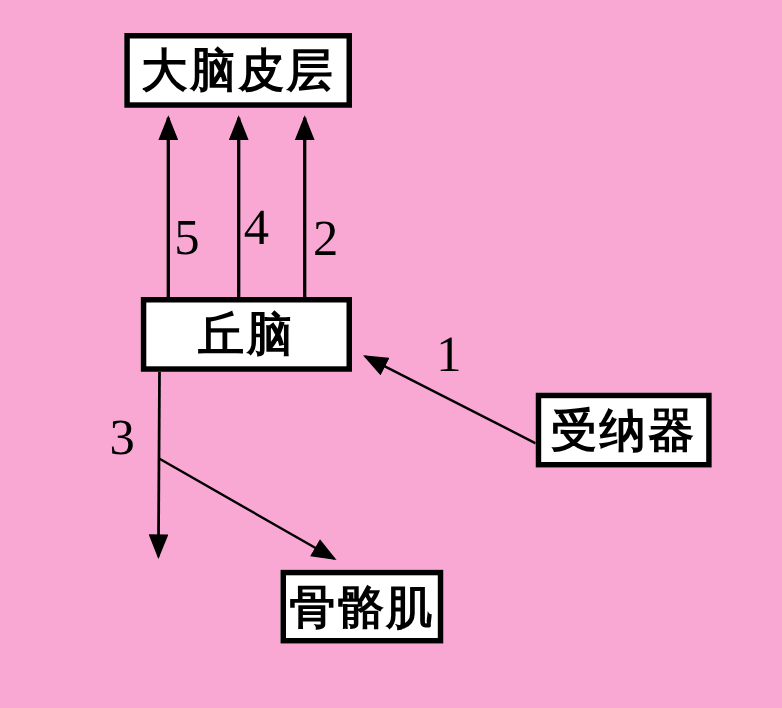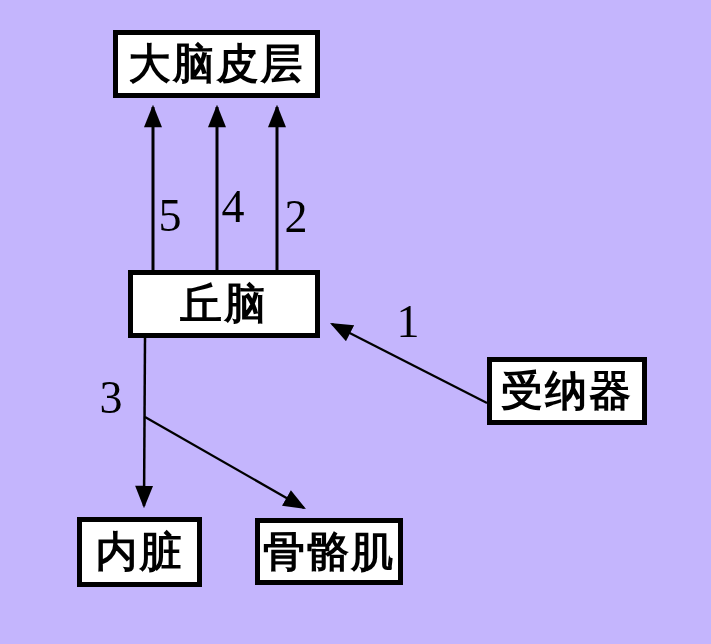--- a/index.html
+++ b/index.html
@@ -1,20 +1,20 @@
 <!DOCTYPE html>
 <html><head>
 <meta charset="utf-8">
 <style>
   html, body { margin: 0; padding: 0; background: #ffffff; }
   #stage {
     position: relative;
     width: 711px;
     height: 644px;
-    background: #c4b5fd;
+    background: #f9a8d4;
     overflow: hidden;
     font-family: "DejaVu Serif", "Liberation Serif", serif;
   }
   .box {
     position: absolute;
     border: 5px solid #000000;
     background: #ffffff;
     display: flex;
     align-items: center;
     justify-content: center;
@@ -72,23 +72,20 @@
   </div>
 
   <div class="box" id="box-thalamus">
     <span>丘脑</span>
   </div>
 
   <div class="box" id="box-receptor">
     <span>受纳器</span>
   </div>
 
-  <div class="box" id="box-viscera">
-    <span>内脏</span>
-  </div>
 
   <div class="box" id="box-skeletal-muscle">
     <span>骨骼肌</span>
   </div>
 
   <span class="arrow-num" id="num-5">5</span>
   <span class="arrow-num" id="num-4">4</span>
   <span class="arrow-num" id="num-2">2</span>
   <span class="arrow-num" id="num-1">1</span>
   <span class="arrow-num" id="num-3">3</span>

